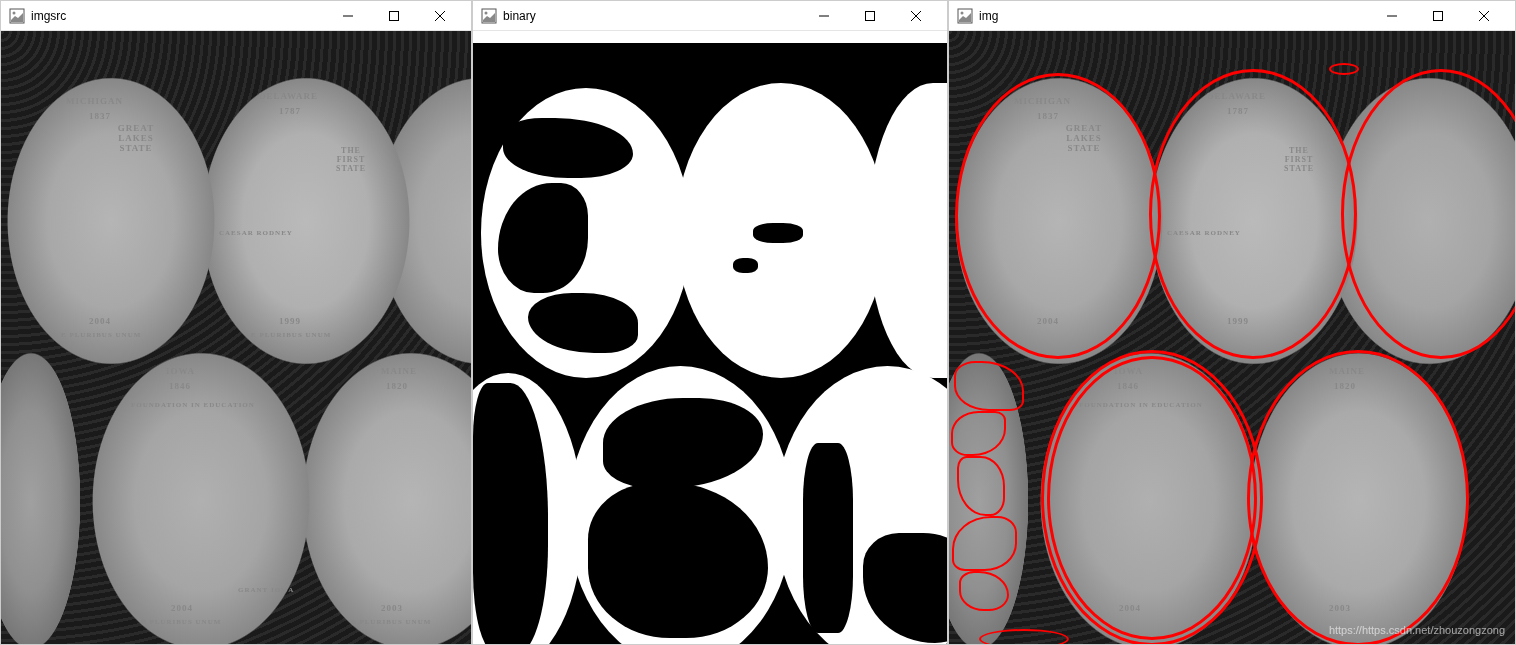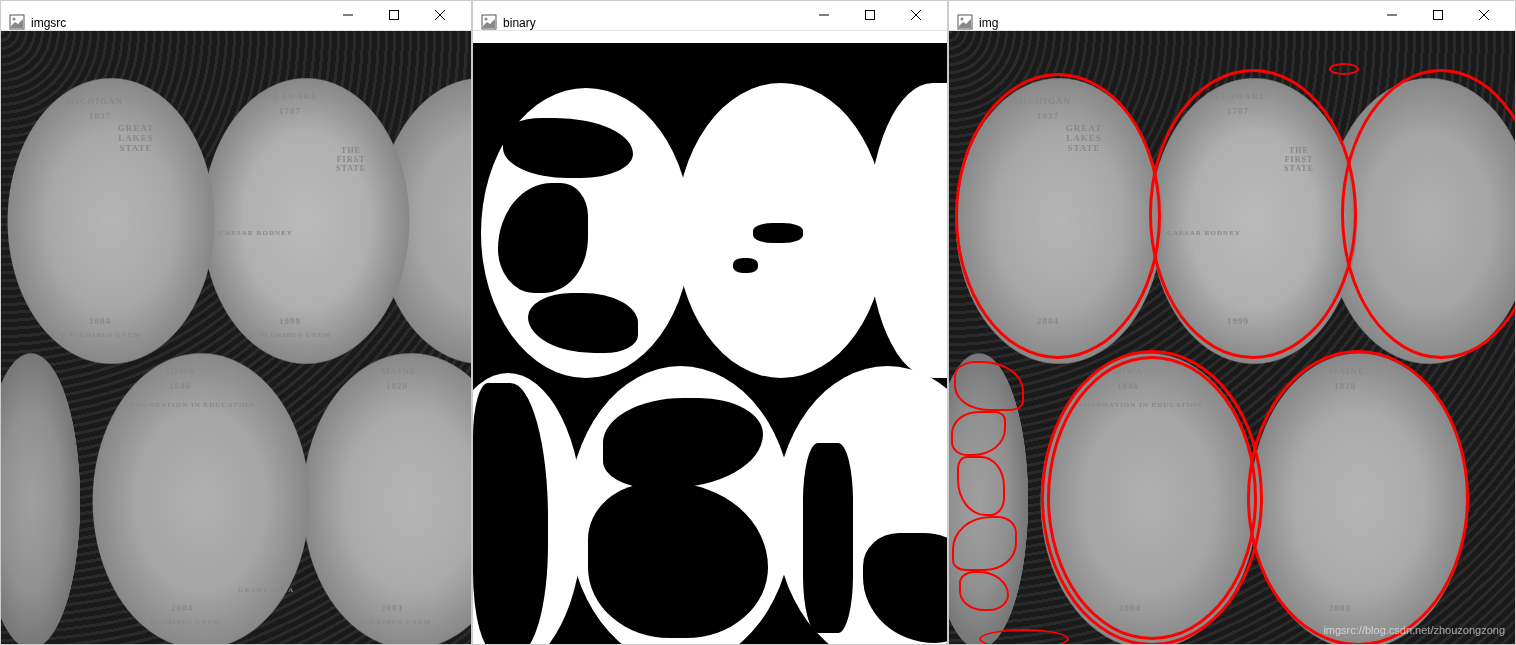--- a/index.html
+++ b/index.html
@@ -22,21 +22,21 @@
       border: 1px solid #ccc;
       background: #fff;
     }
     .window-1 { width: 502px; }
     .window-2 { width: 506px; gap: 12px; }
     .window-3 { width: 604px; }
     .titlebar {
       height: 30px;
       background: #fff;
       display: flex;
-      align-items: flex-end;
+      align-items: center;
       padding: 0 8px;
       border-bottom: 1px solid #e5e5e5;
     }
     .app-icon {
       width: 16px;
       height: 16px;
       margin-right: 6px;
       display: inline-flex;
       align-items: center;
       justify-content: center;
@@ -313,16 +313,16 @@
       <div class="contour-ellipse" style="left:98px;top:325px;width:210px;height:284px"></div>
       <div class="contour-ellipse" style="left:298px;top:319px;width:222px;height:296px"></div>
 
       <div class="contour-scribble" style="left:5px;top:330px;width:70px;height:50px;border-radius:30% 60% 20% 50%"></div>
       <div class="contour-scribble" style="left:2px;top:380px;width:55px;height:45px;border-radius:50% 20% 60% 30%"></div>
       <div class="contour-scribble" style="left:8px;top:425px;width:48px;height:60px;border-radius:20% 50% 30% 60%"></div>
       <div class="contour-scribble" style="left:3px;top:485px;width:65px;height:55px;border-radius:60% 30% 50% 20%"></div>
       <div class="contour-scribble" style="left:10px;top:540px;width:50px;height:40px;border-radius:30% 60% 40% 50%"></div>
       <div class="contour-scribble" style="left:30px;top:598px;width:90px;height:20px;border-radius:50%"></div>
       <div class="contour-scribble" style="left:380px;top:32px;width:30px;height:12px;border-radius:50%"></div>
-      <div class="watermark">imgsrc://blog.csdn.net/zhouzongzong</div>
+      <div class="watermark">https://https.csdn.net/zhouzongzong</div>
     </div>
   </div>
 </div>
 
 </body></html>

